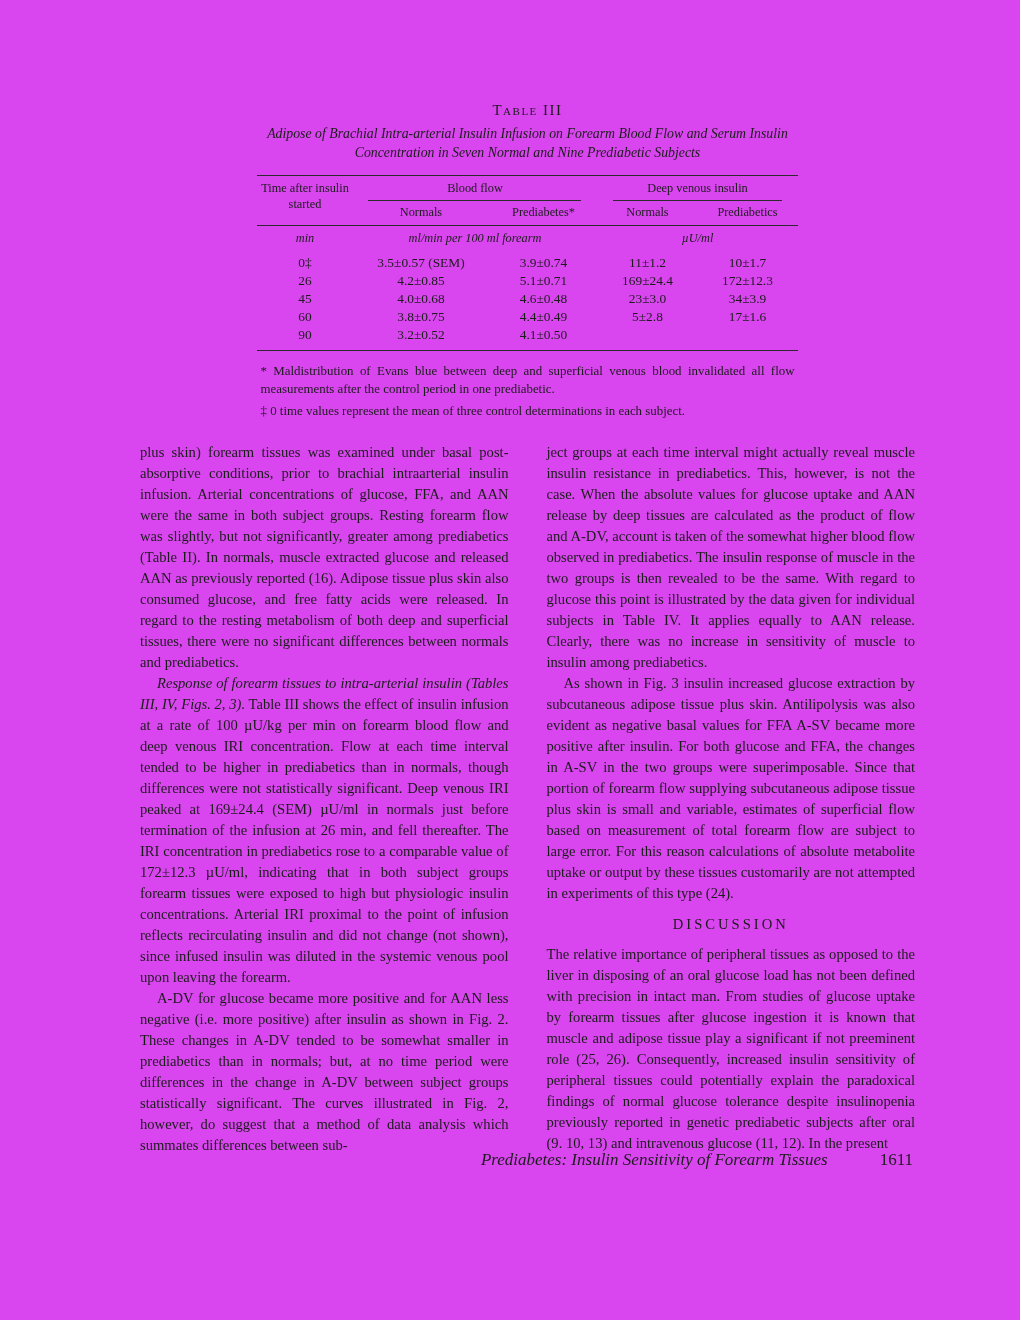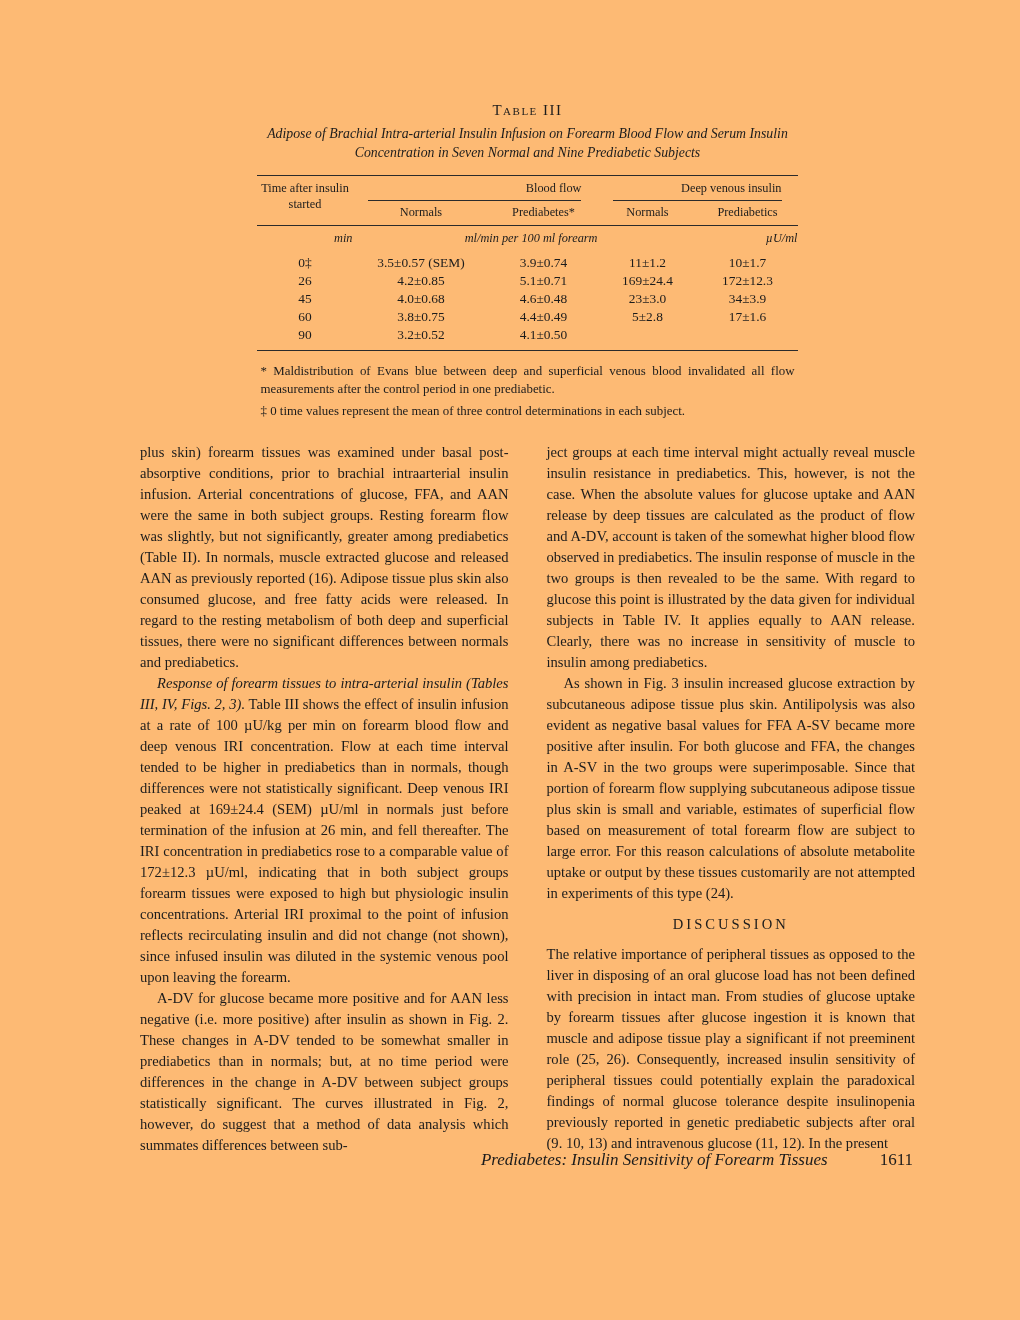--- a/index.html
+++ b/index.html
@@ -2,21 +2,21 @@
 <html><head>
 <meta charset="utf-8">
 <style>
   html, body { margin: 0; padding: 0; }
   body { background: #e9e9e7; }
   .page {
     position: relative;
     width: 1020px;
     height: 1320px;
     margin: 0 auto;
-    background: #fdba74;
+    background: #d946ef;
     font-family: "Liberation Serif", serif;
     color: #1c1c1c;
     box-sizing: border-box;
     padding: 102px 105px 0 140px;
     overflow: hidden;
   }
 
   
   .table-block { width: 560px; margin: 0 auto; }
   .table-label {
@@ -44,37 +44,37 @@
   .th-time {
     vertical-align: top;
     font-size: 12.3px;
     line-height: 1.3;
     padding-top: 5px;
     text-align: center;
   }
   .th-group { padding: 0; }
   .th-group .group-label {
     display: block;
-    text-align: right;
+    text-align: center;
     font-size: 12.3px;
     margin: 0 16px;
     padding: 5px 0 4px;
     border-bottom: 1px solid #2b2b2b;
   }
   .subhead th {
     font-size: 12.3px;
     text-align: center;
     padding: 4px 0 5px;
     border-bottom: 1px solid #2b2b2b;
   }
   .th-time { border-bottom: 1px solid #2b2b2b; }
   .units td {
     font-style: italic;
     font-size: 12.3px;
-    text-align: right;
+    text-align: center;
     padding: 5px 0 6px;
   }
   tbody.rows td {
     text-align: center;
     font-size: 13.4px;
     padding: 1px 0;
   }
   tbody.rows tr:first-child td { padding-top: 3px; }
   tbody.rows tr:last-child td { border-bottom: 1px solid #2b2b2b; padding-bottom: 7px; }
   .footnotes { width: 540px; margin: 11px auto 0; font-size: 12.9px; line-height: 1.42; }

